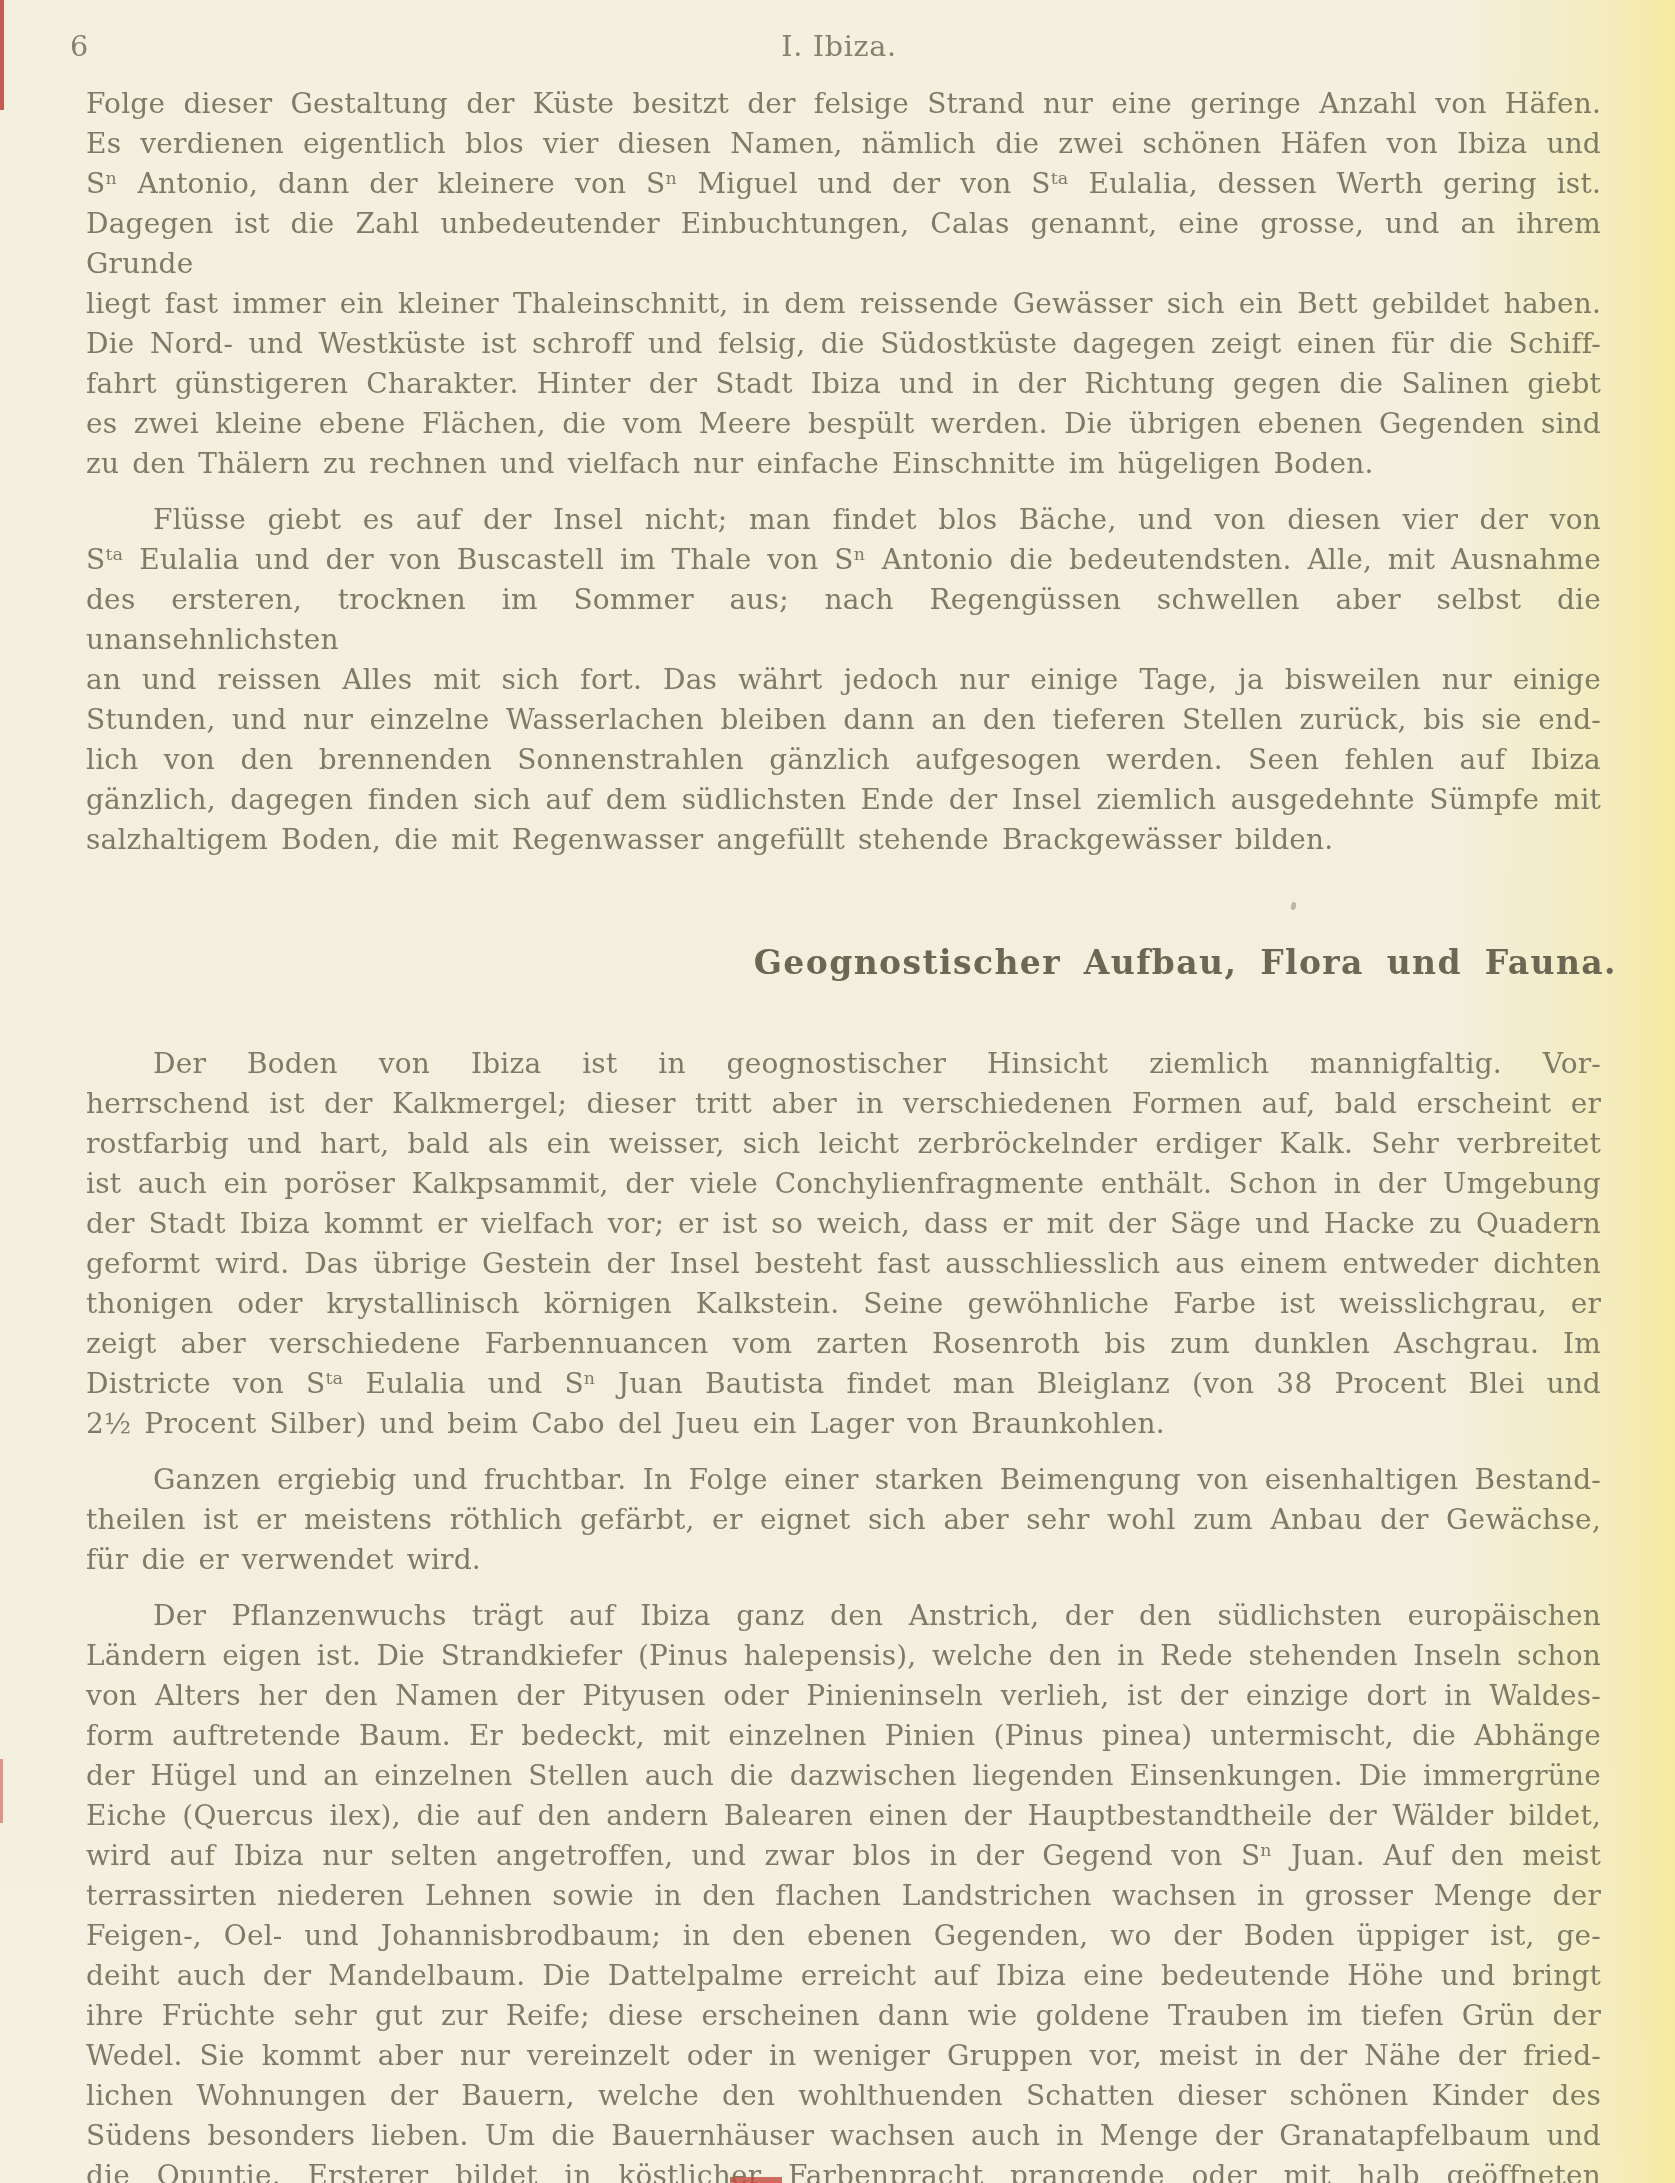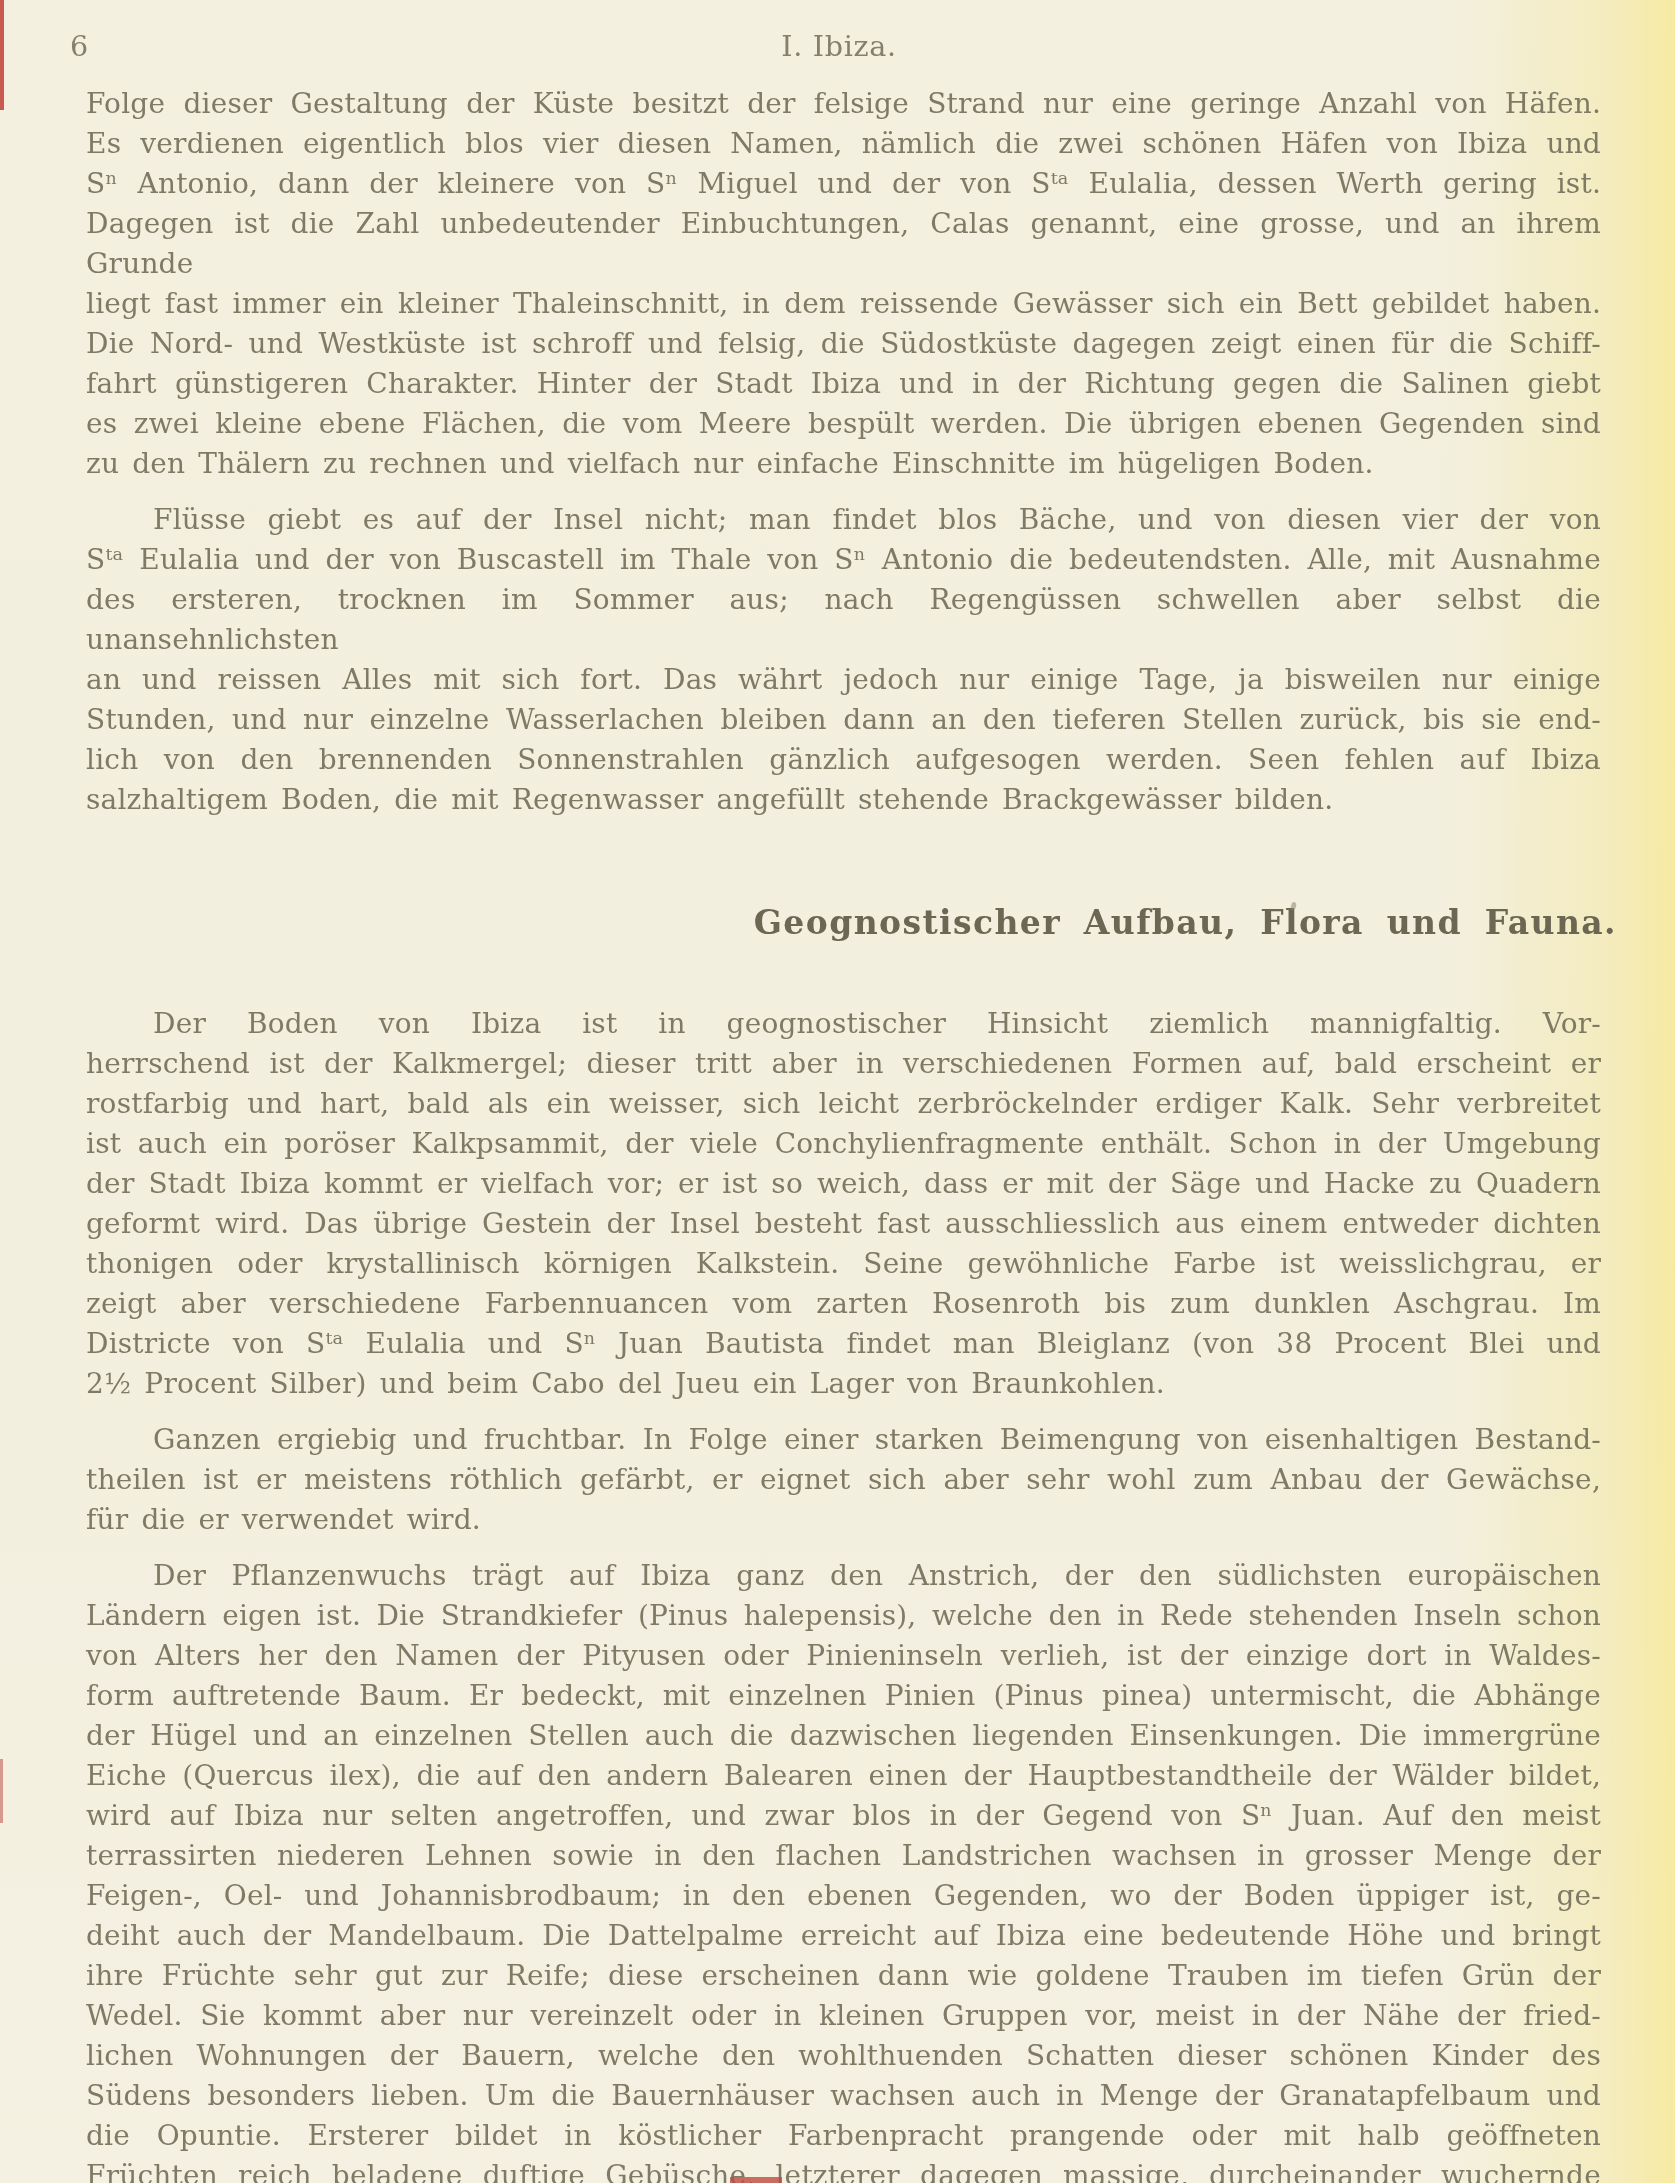--- a/index.html
+++ b/index.html
@@ -66,20 +66,21 @@
         <div class="line">es zwei kleine ebene Flächen, die vom Meere bespült werden. Die übrigen ebenen Gegenden sind</div>
         <div class="line">zu den Thälern zu rechnen und vielfach nur einfache Einschnitte im hügeligen Boden.</div>
       </div>
     <div class="para">
         <div class="line">Flüsse giebt es auf der Insel nicht; man findet blos Bäche, und von diesen vier der von</div>
         <div class="line">Sᵗᵃ Eulalia und der von Buscastell im Thale von Sⁿ Antonio die bedeutendsten. Alle, mit Ausnahme</div>
         <div class="line">des ersteren, trocknen im Sommer aus; nach Regengüssen schwellen aber selbst die unansehnlichsten</div>
         <div class="line">an und reissen Alles mit sich fort. Das währt jedoch nur einige Tage, ja bisweilen nur einige</div>
         <div class="line">Stunden, und nur einzelne Wasserlachen bleiben dann an den tieferen Stellen zurück, bis sie end-</div>
         <div class="line">lich von den brennenden Sonnenstrahlen gänzlich aufgesogen werden. Seen fehlen auf Ibiza</div>
+        <div class="line">gänzlich, dagegen finden sich auf dem südlichsten Ende der Insel ziemlich ausgedehnte Sümpfe mit</div>
         <div class="line">salzhaltigem Boden, die mit Regenwasser angefüllt stehende Brackgewässer bilden.</div>
       </div>
     <h2 class="section-heading">Geognostischer Aufbau, Flora und Fauna.</h2>
     <div class="para">
         <div class="line">Der Boden von Ibiza ist in geognostischer Hinsicht ziemlich mannigfaltig. Vor-</div>
         <div class="line">herrschend ist der Kalkmergel; dieser tritt aber in verschiedenen Formen auf, bald erscheint er</div>
         <div class="line">rostfarbig und hart, bald als ein weisser, sich leicht zerbröckelnder erdiger Kalk. Sehr verbreitet</div>
         <div class="line">ist auch ein poröser Kalkpsammit, der viele Conchylienfragmente enthält. Schon in der Umgebung</div>
         <div class="line">der Stadt Ibiza kommt er vielfach vor; er ist so weich, dass er mit der Säge und Hacke zu Quadern</div>
         <div class="line">geformt wird. Das übrige Gestein der Insel besteht fast ausschliesslich aus einem entweder dichten</div>
@@ -98,21 +99,21 @@
         <div class="line">Ländern eigen ist. Die Strandkiefer (Pinus halepensis), welche den in Rede stehenden Inseln schon</div>
         <div class="line">von Alters her den Namen der Pityusen oder Pinieninseln verlieh, ist der einzige dort in Waldes-</div>
         <div class="line">form auftretende Baum. Er bedeckt, mit einzelnen Pinien (Pinus pinea) untermischt, die Abhänge</div>
         <div class="line">der Hügel und an einzelnen Stellen auch die dazwischen liegenden Einsenkungen. Die immergrüne</div>
         <div class="line">Eiche (Quercus ilex), die auf den andern Balearen einen der Hauptbestandtheile der Wälder bildet,</div>
         <div class="line">wird auf Ibiza nur selten angetroffen, und zwar blos in der Gegend von Sⁿ Juan. Auf den meist</div>
         <div class="line">terrassirten niederen Lehnen sowie in den flachen Landstrichen wachsen in grosser Menge der</div>
         <div class="line">Feigen-, Oel- und Johannisbrodbaum; in den ebenen Gegenden, wo der Boden üppiger ist, ge-</div>
         <div class="line">deiht auch der Mandelbaum. Die Dattelpalme erreicht auf Ibiza eine bedeutende Höhe und bringt</div>
         <div class="line">ihre Früchte sehr gut zur Reife; diese erscheinen dann wie goldene Trauben im tiefen Grün der</div>
-        <div class="line">Wedel. Sie kommt aber nur vereinzelt oder in kleinen Gruppen vor, meist in der Nähe der fried-</div>
+        <div class="line">Wedel. Sie kommt aber nur vereinzelt oder in weniger Gruppen vor, meist in der Nähe der fried-</div>
         <div class="line">lichen Wohnungen der Bauern, welche den wohlthuenden Schatten dieser schönen Kinder des</div>
         <div class="line">Südens besonders lieben. Um die Bauernhäuser wachsen auch in Menge der Granatapfelbaum und</div>
         <div class="line">die Opuntie. Ersterer bildet in köstlicher Farbenpracht prangende oder mit halb geöffneten</div>
         <div class="line">Früchten reich beladene duftige Gebüsche, letzterer dagegen massige, durcheinander wuchernde</div>
       </div>
   </div>
 
   <div class="artifact artifact-top-left"></div>
   <div class="artifact artifact-left-low"></div>
   <div class="artifact artifact-bottom"></div>

